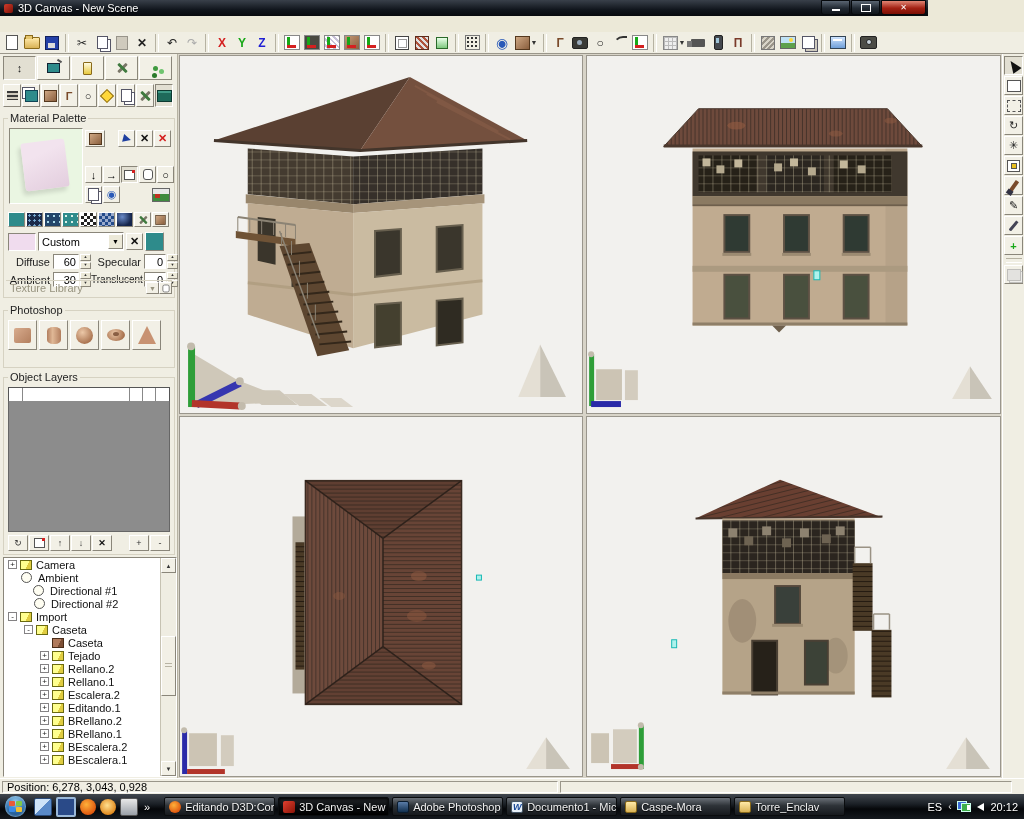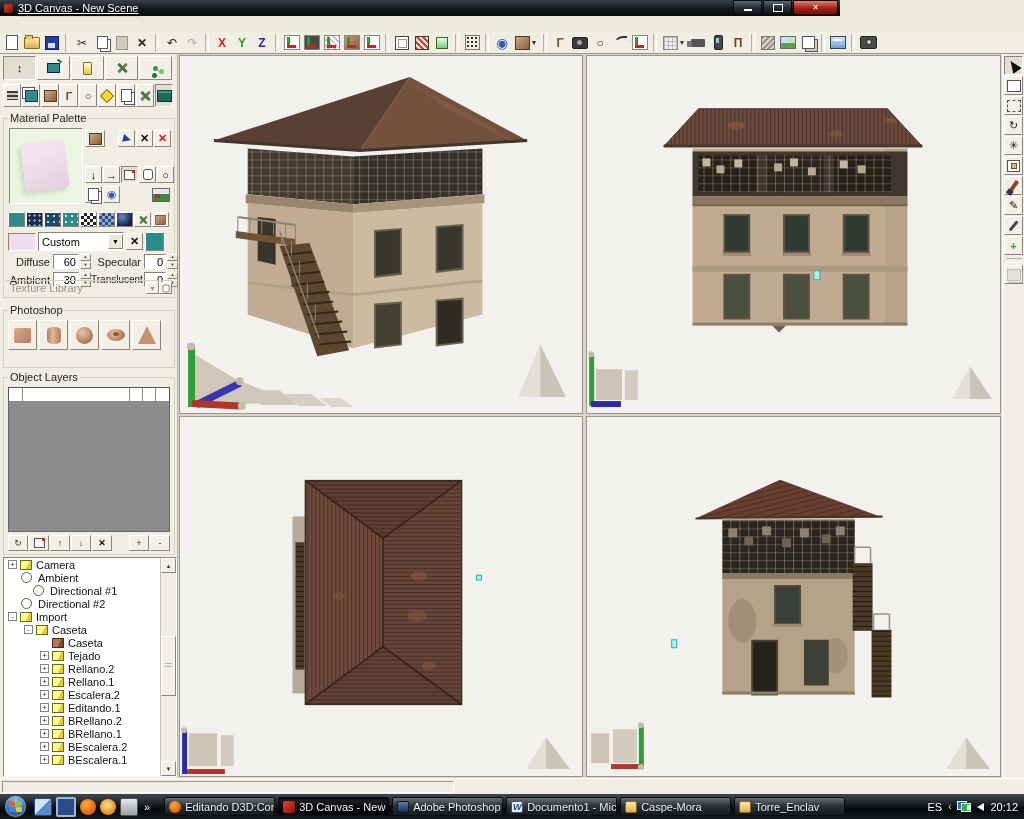--- a/index.html
+++ b/index.html
@@ -1,20 +1,20 @@
 <!DOCTYPE html>
 <html><head>
 <meta charset="utf-8">
 <style>
   html,body{margin:0;padding:0;width:1024px;height:819px;overflow:hidden;
     font-family:"Liberation Sans",sans-serif;font-size:11px;background:#ece9d8;}
   #app{position:relative;width:1024px;height:819px;}
   
-  .titlebar{position:absolute;left:0;top:0;width:840px;height:16px;
-    background:linear-gradient(#39404a,#11161d 60%,#070a0e);color:#fff;display:flex;align-items:center;text-decoration:underline;}
+  .titlebar{position:absolute;left:0;top:0;width:928px;height:16px;
+    background:linear-gradient(#39404a,#11161d 60%,#070a0e);color:#fff;display:flex;align-items:center;}
   .appicon{width:9px;height:9px;margin:0 5px 0 4px;background:linear-gradient(135deg,#d23b2a,#7c1208);border-radius:2px;}
   .titletext{font-size:11px;text-shadow:0 1px 2px #000;}
   .winbtns{position:absolute;right:2px;top:0;display:flex;height:14px;}
   .wbtn{width:27px;height:13px;margin-left:1px;border-radius:0 0 3px 3px;display:flex;align-items:center;justify-content:center;
     background:linear-gradient(#5a6572,#222a33 55%,#10151b);border:1px solid #06090c;color:#fff;font-size:8px;}
   .wbtn.close{width:43px;background:linear-gradient(#e08473,#a32113 55%,#7c0f05);}
   .minglyph{width:8px;height:2px;background:#fff;margin-top:5px;}
   .maxglyph{width:8px;height:6px;border:1px solid #fff;}
   
   .menubar{position:absolute;left:0;top:16px;width:1024px;height:15px;background:#f0eee3;border-bottom:1px solid #d8d4c4;display:flex;align-items:center;}
@@ -619,21 +619,21 @@
         <div class="trow" style="padding-left:4px">
             <span class="texp none"></span>
             <span class="bulbico"></span>
             <span class="tlabel">Ambient</span>
           </div>
         <div class="trow" style="padding-left:16px">
             <span class="texp none"></span>
             <span class="bulbico"></span>
             <span class="tlabel">Directional #1</span>
           </div>
-        <div class="trow" style="padding-left:4px">
+        <div class="trow" style="padding-left:17px">
             <span class="texp none"></span>
             <span class="bulbico"></span>
             <span class="tlabel">Directional #2</span>
           </div>
         <div class="trow" style="padding-left:4px">
             <span class="texp">-</span>
             <span class="tico cube-y"></span>
             <span class="tlabel">Import</span>
           </div>
         <div class="trow" style="padding-left:20px">
@@ -915,20 +915,21 @@
           <span class="g green">+</span>
         </span>
       <i class="rt-div"></i>
       <span class="btn3d rt">
           <i class="rt-stack"></i>
         </span>
     </div>
   </div>
 
   <div class="statusbar">
+    <span class="stcell pos">Position: 6,278, 3,043, 0,928</span>
     <span class="stcell mid"></span>
   </div>
 
   <div class="taskbar">
     <span class="startorb">
       <span class="orb">
           <i class="fl1"></i>
           <i class="fl2"></i>
           <i class="fl3"></i>
           <i class="fl4"></i>

